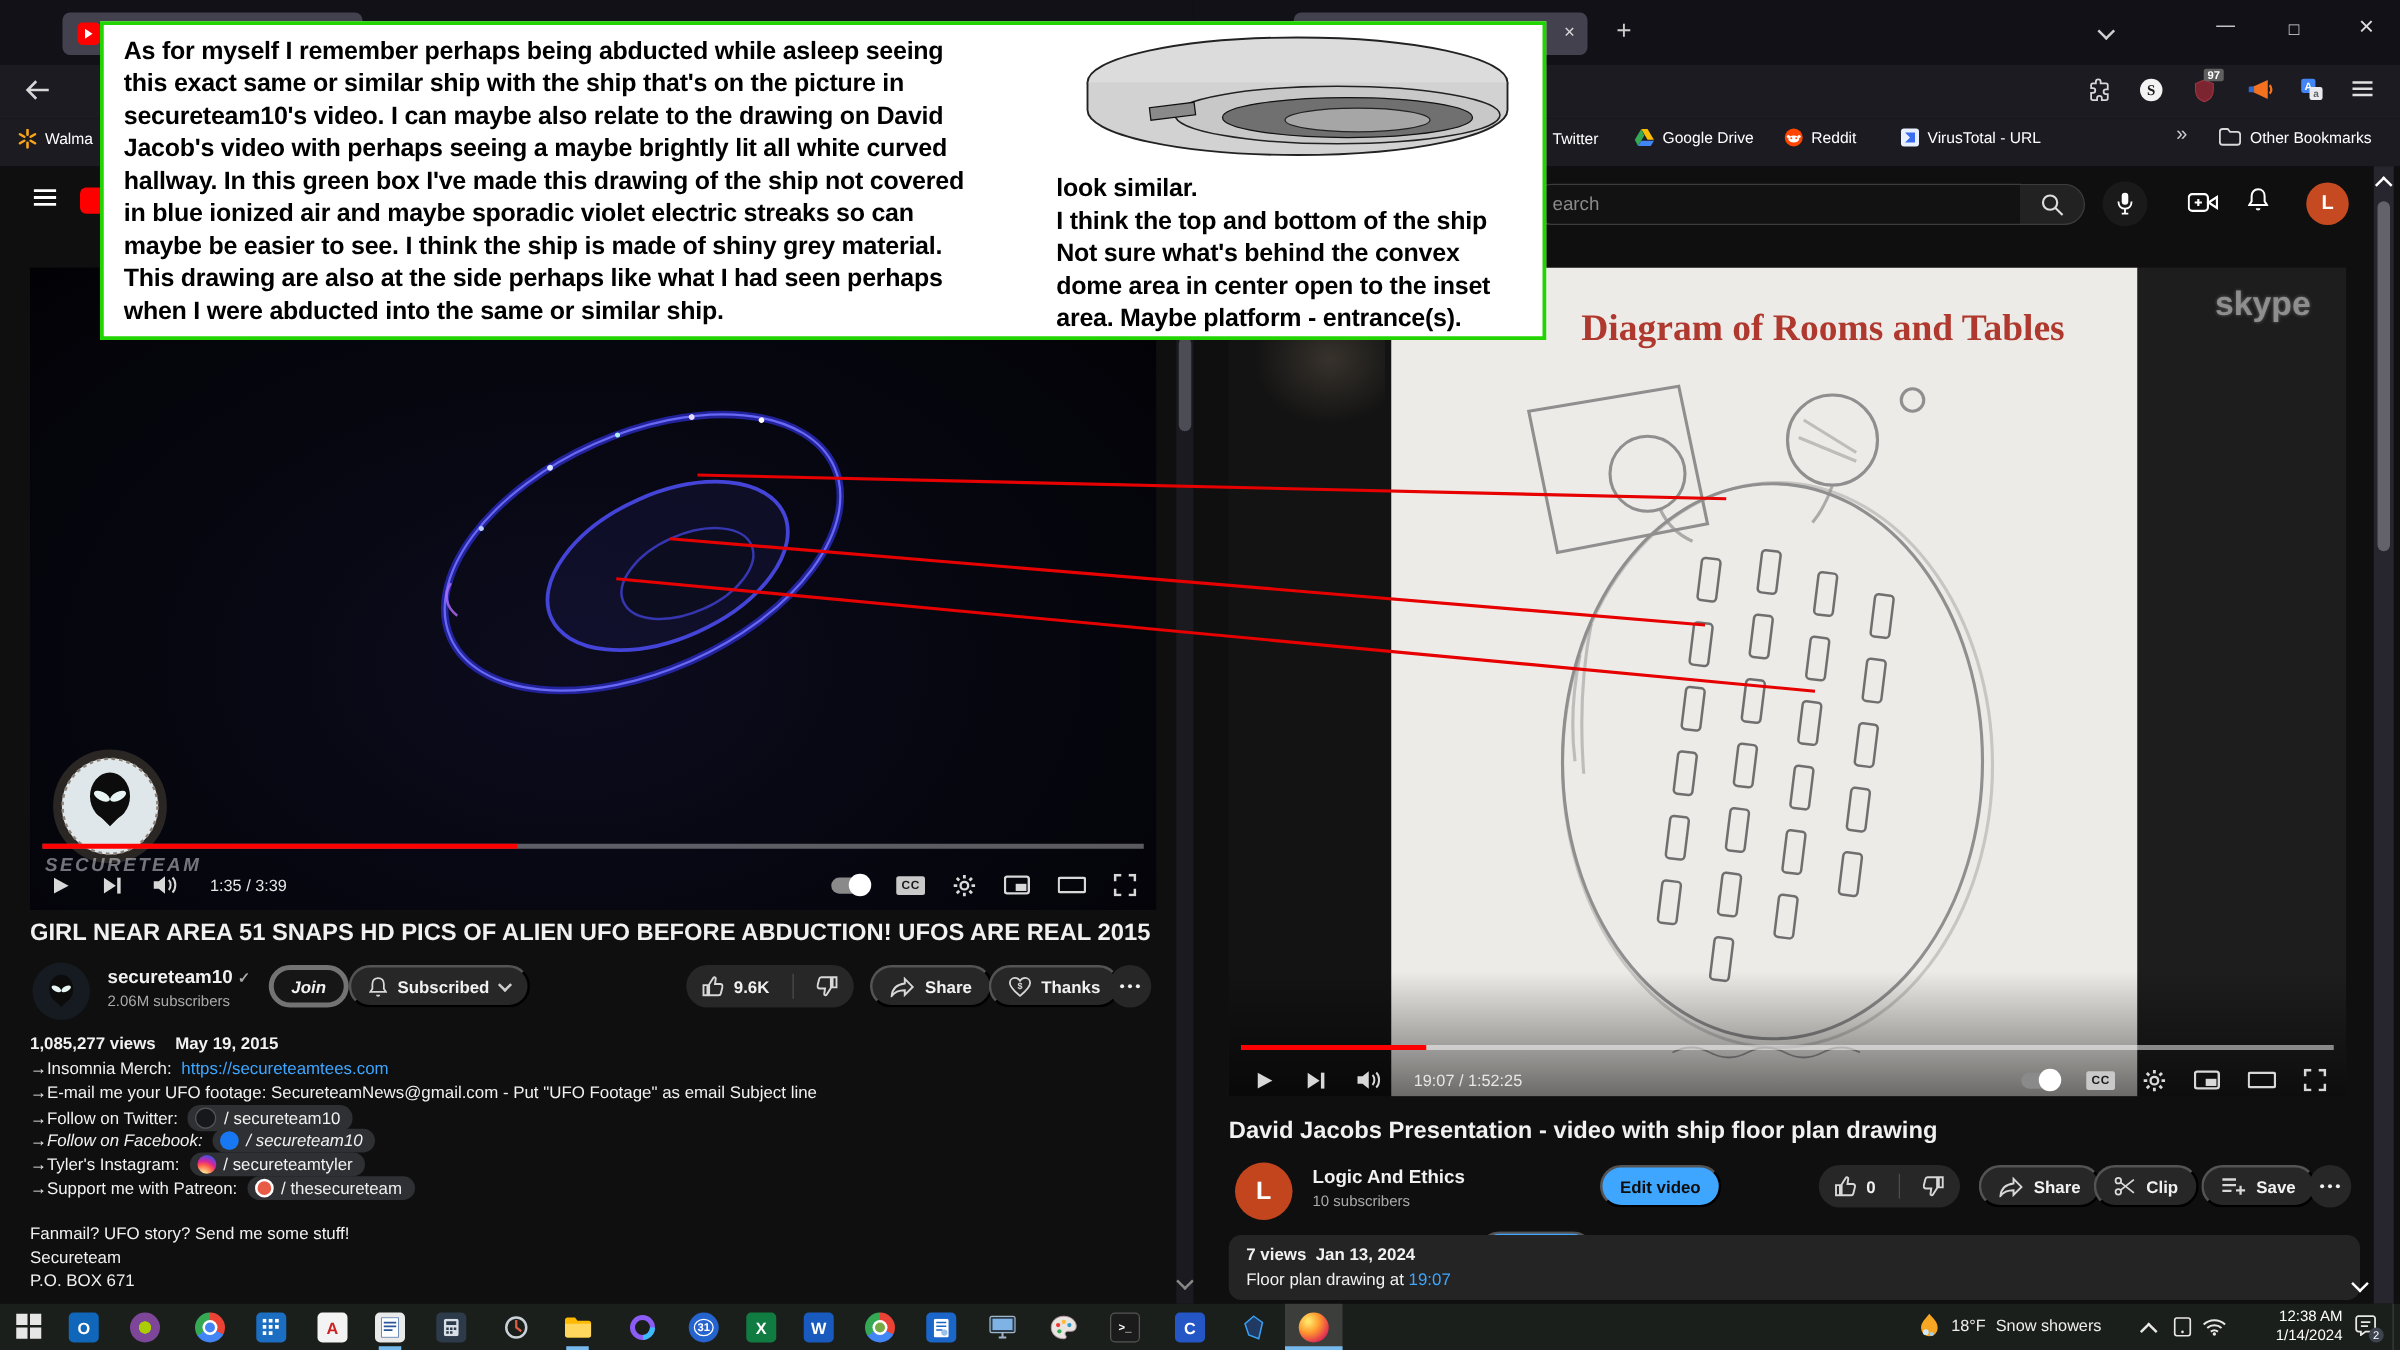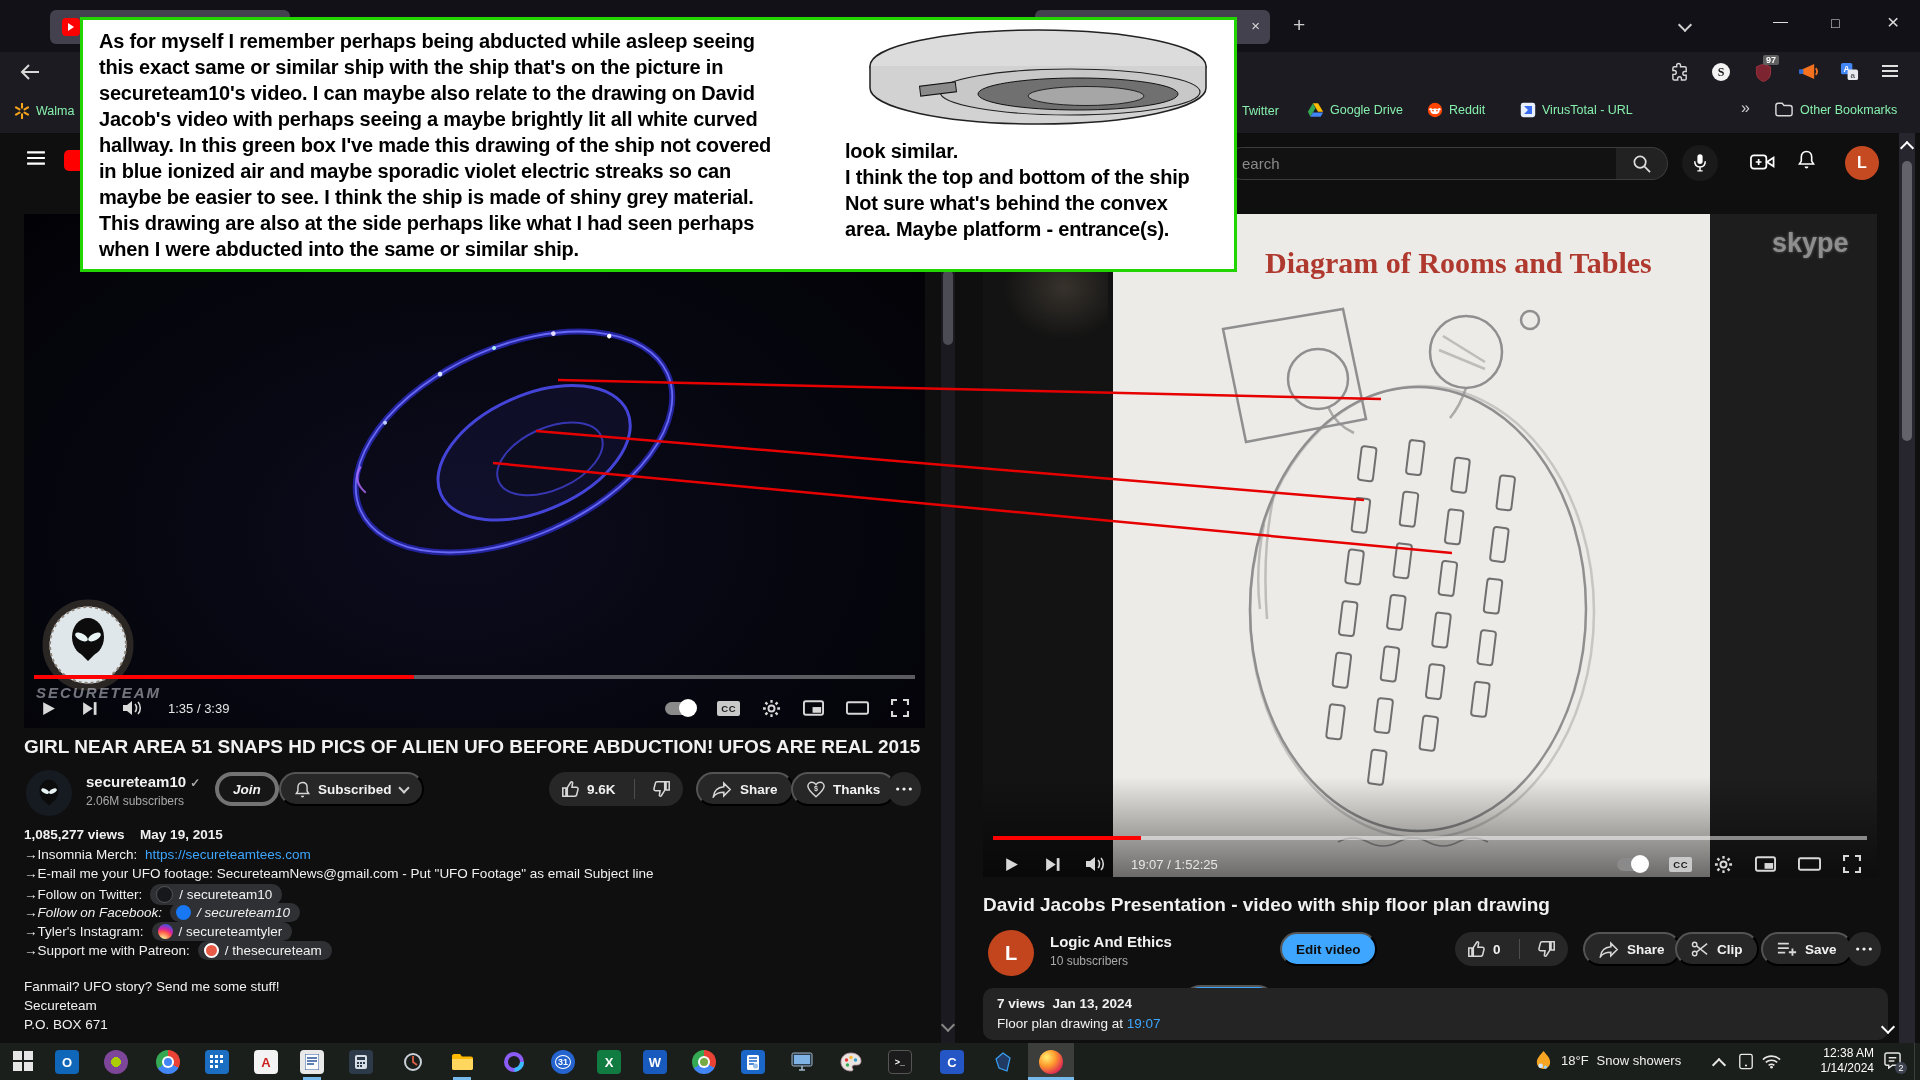--- a/index.html
+++ b/index.html
@@ -3,21 +3,21 @@
 <meta charset="utf-8">
 <style>
   html,body{margin:0;padding:0;background:#000;font-family:"Liberation Sans",sans-serif;}
   .screen{position:relative;width:1920px;height:1080px;overflow:hidden;background:#0f0f0f;}
   .a{position:absolute;}
   .win{background:#0f0f0f;}
   .tabstrip{background:#121118;}
   .toolbar{background:#1c1b22;}
   .bookbar{background:#1c1b22;border-bottom:1px solid #0d0d11;}
   .tab{background:#42414d;border-radius:6px;}
-  .btxt{color:#86efac;font-size:12.5px;}
+  .btxt{color:#ffffff;font-size:12.5px;}
   .ic{color:#d8d8d8;display:inline-flex;align-items:center;justify-content:center;}
   .ytxt{color:#f1f1f1;}
   .ybtn{display:inline-flex;align-items:center;gap:8px;background:#272727;border-radius:17px;height:34px;padding:0 14px;color:#f1f1f1;font-size:13.5px;font-weight:700;box-sizing:border-box;}
   .ybtn.blue{background:#3ea6ff;color:#0d0d0d;}
   .ybtn.outline{background:#161616;border:4px solid #737373;font-style:italic;}
   .circlebtn{display:inline-flex;align-items:center;justify-content:center;width:34px;height:34px;border-radius:50%;background:#272727;color:#f1f1f1;}
   .seg-div{width:1px;height:20px;background:#4d4d4d;margin:0 10px;}
   .dline{position:absolute;left:24px;color:#f1f1f1;font-size:13.5px;display:flex;align-items:center;gap:4px;white-space:pre;}
   .spill{display:inline-flex;align-items:center;gap:6px;background:#2e3033;border-radius:10px;padding:2px 10px 2px 6px;margin-left:4px;}
   .sdot{width:15px;height:15px;border-radius:50%;display:inline-block;}
@@ -679,20 +679,21 @@
       <path d="M12 40 v22 a168 36 0 0 0 336 0 v-22" fill="#d2d2d2" stroke="#222" stroke-width="1.5"></path>
       <ellipse cx="212" cy="66" rx="130" ry="23" fill="#c8c8c8" stroke="#222" stroke-width="1.2"></ellipse>
       <ellipse cx="220" cy="68" rx="100" ry="16" fill="#707070" stroke="#111" stroke-width="1"></ellipse>
       <ellipse cx="228" cy="70" rx="58" ry="9.5" fill="#a6a6a6" stroke="#222" stroke-width="1"></ellipse>
       <rect x="62" y="58" width="36" height="10" fill="#8a8a8a" stroke="#111" transform="rotate(-7 80 63)"></rect>
     </svg>
     <div class="a" style="left:762px;top:118px;">
       <div class="gline">look similar.</div>
       <div class="gline">I think the top and bottom of the ship</div>
       <div class="gline">Not sure what's behind the convex</div>
+      <div class="gline">dome area in center open to the inset</div>
       <div class="gline">area. Maybe platform - entrance(s).</div>
     </div>
   </div>
 
   <div class="a" style="left:0;top:1043px;width:1920px;height:37px;background:#1b1f1b;z-index:40;">
     <div class="a" style="left:12px;top:7px;">
       <svg width="22" height="22" viewBox="0 0 22 22">
           <g fill="#e6e6e6">
             <rect x="1" y="1" width="9" height="9"></rect>
             <rect x="12" y="1" width="9" height="9"></rect>

